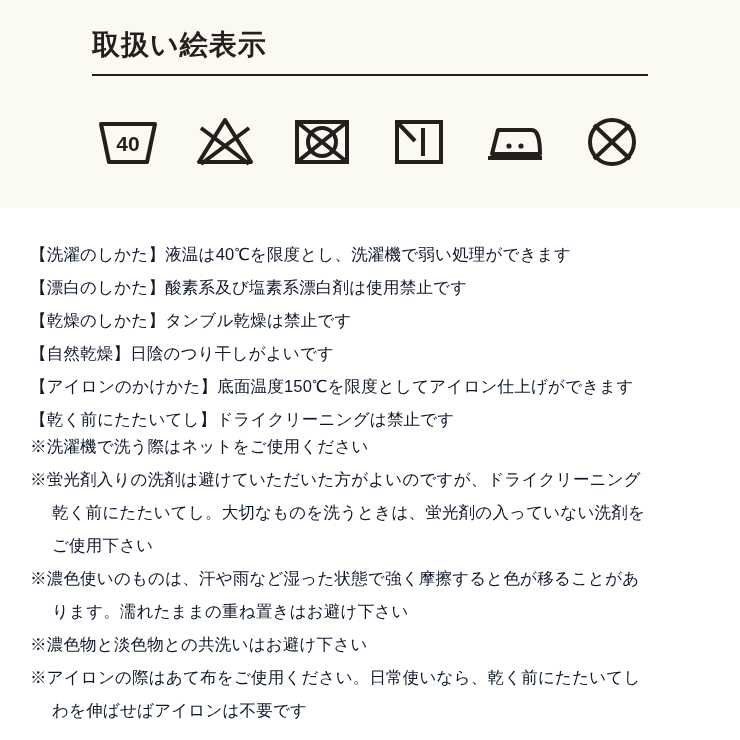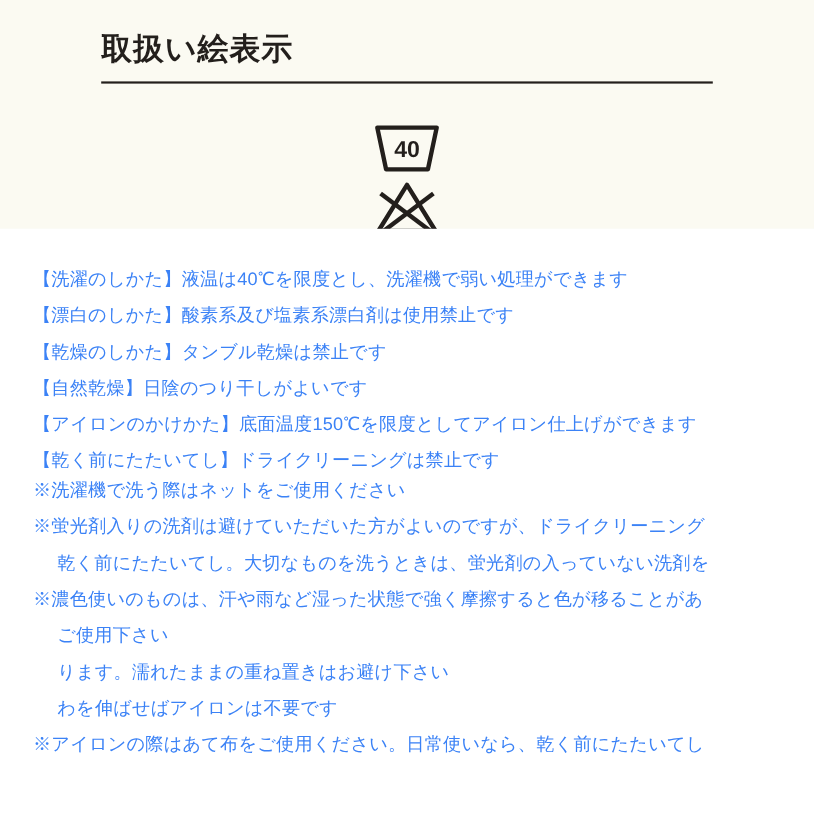--- a/index.html
+++ b/index.html
@@ -51,21 +51,20 @@
   
   .symbols {
     position: absolute;
     left: 92px;
     top: 104px;
     width: 556px;
     height: 72px;
     display: flex;
     align-items: center;
     justify-content: space-between;
-    flex-direction: column;
   }
   .symbol {
     width: 72px;
     height: 66px;
     display: flex;
     align-items: center;
     justify-content: center;
   }
   .symbol svg {
     display: block;
@@ -86,21 +85,21 @@
   }
   .block-care {
     top: 30px;
   }
   .block-notes {
     top: 222px;
   }
   .line {
     font-size: 16.5px;
     line-height: 33px;
-    color: #3b82f6;
+    color: #0f172a;
     letter-spacing: 0.2px;
     white-space: pre-wrap;
   }
   .line.indent {
     text-indent: 0;
     padding-left: 22px;
   }
 </style>
 </head>
 <body>
@@ -176,21 +175,22 @@
       <div class="line">【乾燥のしかた】タンブル乾燥は禁止です</div>
       <div class="line">【自然乾燥】日陰のつり干しがよいです</div>
       <div class="line">【アイロンのかけかた】底面温度150℃を限度としてアイロン仕上げができます</div>
       <div class="line">【乾く前にたたいてし】ドライクリーニングは禁止です</div>
     </div>
 
     <div class="block block-notes">
       <div class="line">※洗濯機で洗う際はネットをご使用ください</div>
       <div class="line">※蛍光剤入りの洗剤は避けていただいた方がよいのですが、ドライクリーニング</div>
       <div class="line indent">乾く前にたたいてし。大切なものを洗うときは、蛍光剤の入っていない洗剤を</div>
+      <div class="line indent">ご使用下さい</div>
       <div class="line">※濃色使いのものは、汗や雨など湿った状態で強く摩擦すると色が移ることがあ</div>
-      <div class="line indent">ご使用下さい</div>
       <div class="line indent">ります。濡れたままの重ね置きはお避け下さい</div>
+      <div class="line">※濃色物と淡色物との共洗いはお避け下さい</div>
+      <div class="line">※アイロンの際はあて布をご使用ください。日常使いなら、乾く前にたたいてし</div>
       <div class="line indent">わを伸ばせばアイロンは不要です</div>
-      <div class="line">※アイロンの際はあて布をご使用ください。日常使いなら、乾く前にたたいてし</div>
     </div>
 
   </div>
 </div>
 
 </body></html>

